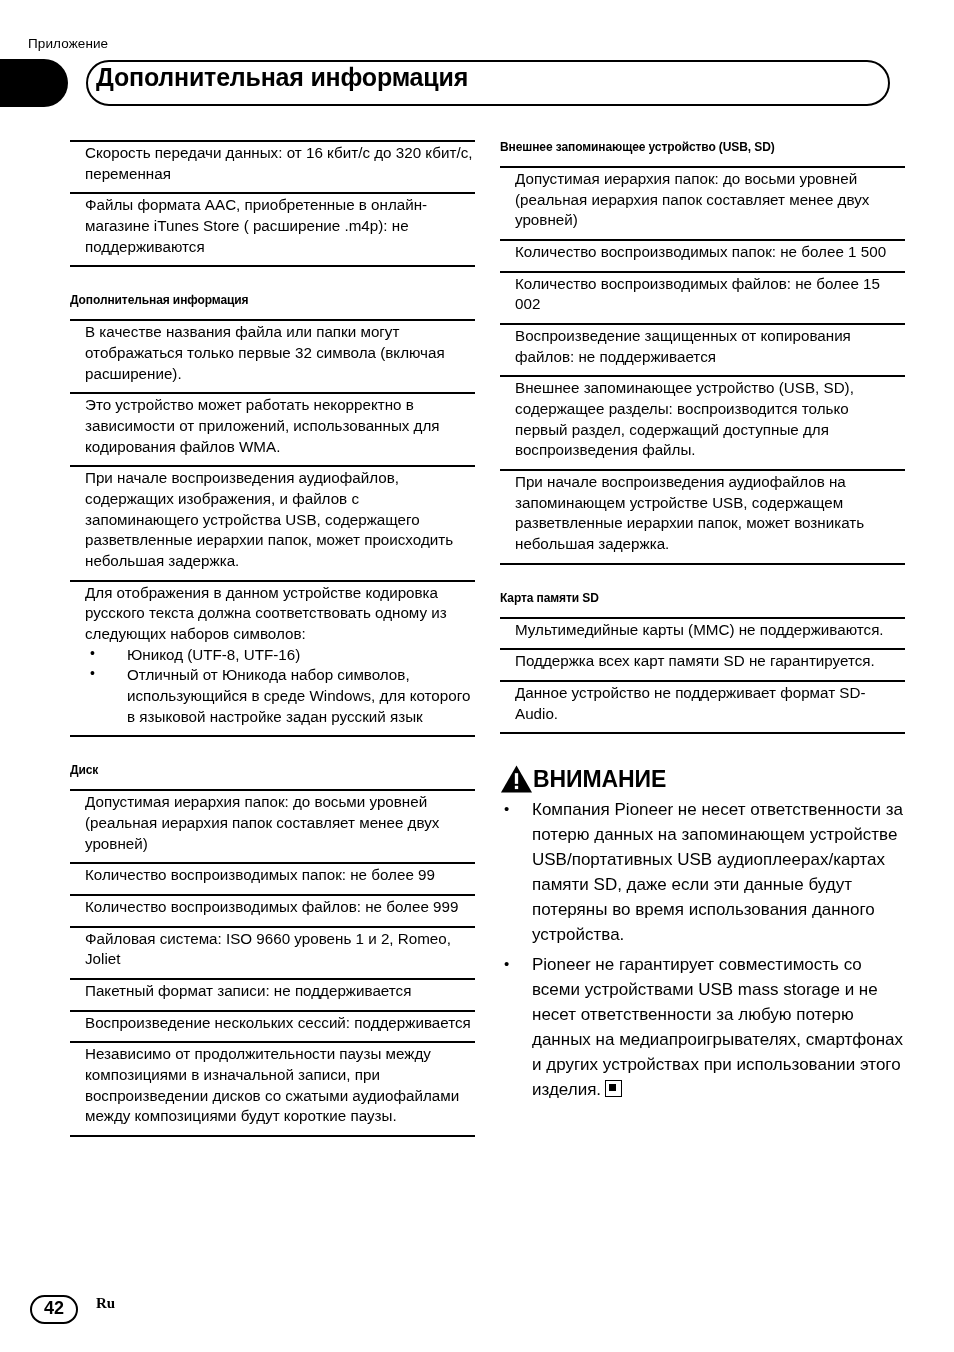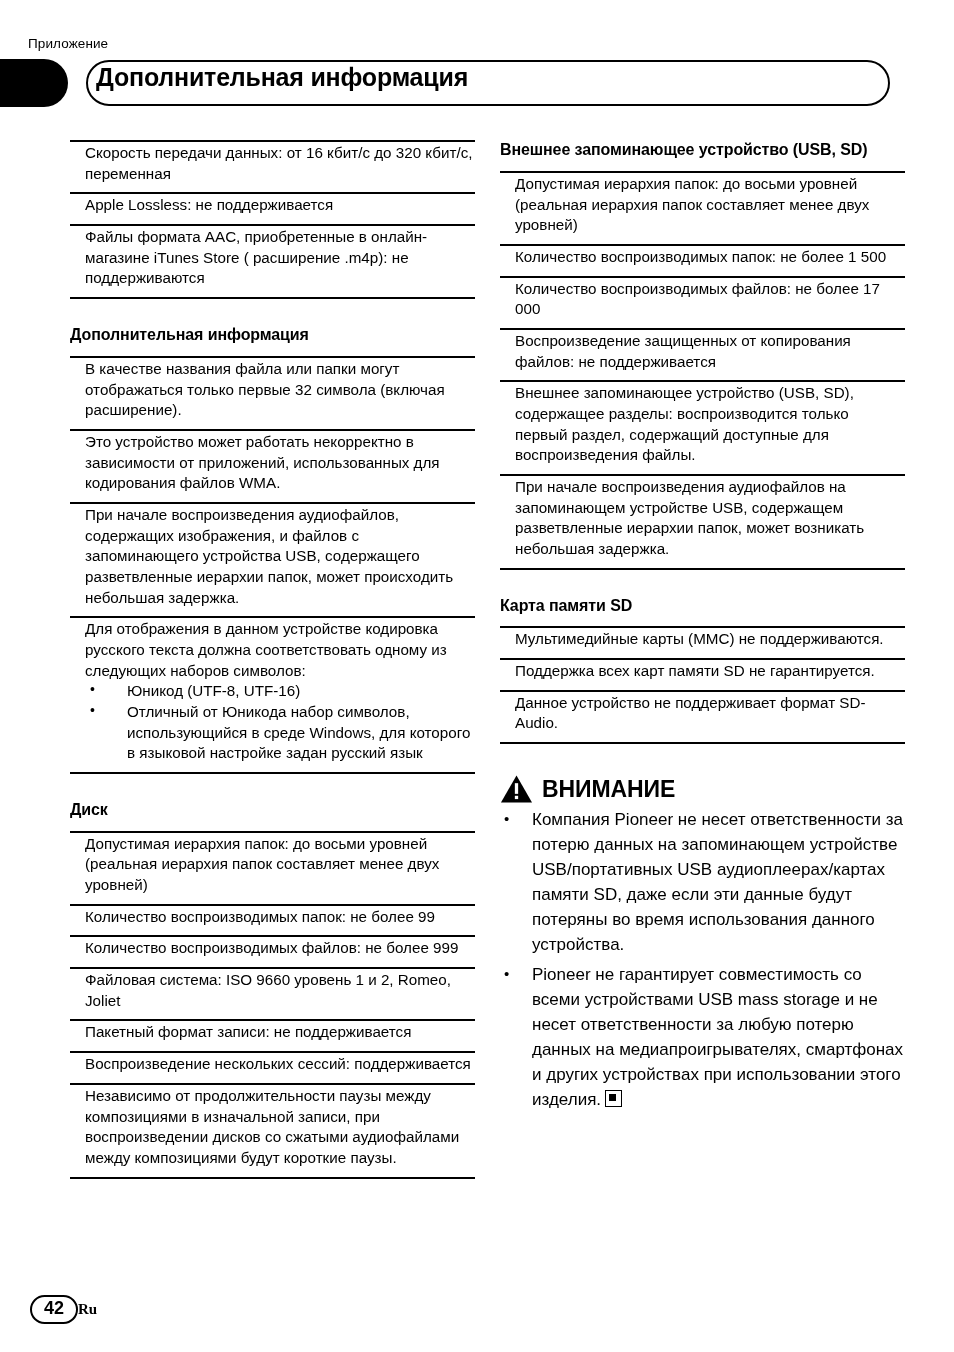--- a/index.html
+++ b/index.html
@@ -58,21 +58,21 @@
   .col {
     position: absolute;
     top: 140px;
     width: 405px;
   }
   .col-left  { left: 70px; }
   .col-right { left: 500px; }
 
   
   .sec-head {
-    font-size: 16px;
+    font-size: 12px;
     font-weight: bold;
     line-height: 1.24;
     margin: 26px 0 11px 0;
     letter-spacing: -0.1px;
   }
   .col > .sec-head:first-child { margin-top: 0; }
 
   
   .rule-table {
     border-top: 2.6px solid #000;
@@ -105,21 +105,20 @@
     left: 5px;
     top: -1px;
     font-size: 14px;
   }
 
   
   .caution-block { margin-top: 30px; }
   .caution-head {
     display: flex;
     align-items: center;
-    gap: 9px;
     margin-bottom: 4px;
   }
   .warn-tri { width: 33px; height: 30px; display: block; }
   .caution-title {
     font-size: 23px;
     font-weight: bold;
     letter-spacing: -0.1px;
   }
   ul.caution-list {
     list-style: none;
@@ -155,21 +154,22 @@
     width: 7px; height: 7px;
     background: #000;
   }
 
   
   .footer {
     position: absolute;
     left: 30px;
     bottom: 28px;
     display: flex;
-    align-items: center;
+    align-items: flex-start;
+    gap: 18px;
   }
   .page-num {
     border: 2.4px solid #000;
     border-radius: 16px;
     padding: 2px 12px 3px 12px;
     font-size: 18px;
     font-weight: bold;
     line-height: 1.1;
   }
   .lang-code {
@@ -184,23 +184,20 @@
 <div class="running-head">Приложение</div>
 <div class="chapter-tab"></div>
 <div class="title-bar"></div>
 <div class="title-text">Дополнительная информация</div>
 
 <div class="col col-left">
 
   <div class="rule-table">
     <div class="rule-row">
         <p>Скорость передачи данных: от 16 кбит/с до 320 кбит/с, переменная</p>
-      </div>
-    <div class="rule-row">
-        <p>Apple Lossless: не поддерживается</p>
       </div>
     <div class="rule-row">
         <p>Файлы формата AAC, приобретенные в онлайн-магазине iTunes Store ( расширение .m4p): не поддерживаются</p>
       </div>
   </div>
 
   <div class="sec-head">Дополнительная информация</div>
   <div class="rule-table">
     <div class="rule-row">
         <p>В качестве названия файла или папки могут отображаться только первые 32 символа (включая расширение).</p>
@@ -251,21 +248,21 @@
 
   <div class="sec-head">Внешнее запоминающее устройство (USB, SD)</div>
   <div class="rule-table">
     <div class="rule-row">
         <p>Допустимая иерархия папок: до восьми уровней (реальная иерархия папок составляет менее двух уровней)</p>
       </div>
     <div class="rule-row">
         <p>Количество воспроизводимых папок: не более 1 500</p>
       </div>
     <div class="rule-row">
-        <p>Количество воспроизводимых файлов: не более 17 000</p>
+        <p>Количество воспроизводимых файлов: не более 15 002</p>
       </div>
     <div class="rule-row">
         <p>Воспроизведение защищенных от копирования файлов: не поддерживается</p>
       </div>
     <div class="rule-row">
         <p>Внешнее запоминающее устройство (USB, SD), содержащее разделы: воспроизводится только первый раздел, содержащий доступные для воспроизведения файлы.</p>
       </div>
     <div class="rule-row">
         <p>При начале воспроизведения аудиофайлов на запоминающем устройстве USB, содержащем разветвленные иерархии папок, может возникать небольшая задержка.</p>
       </div>

